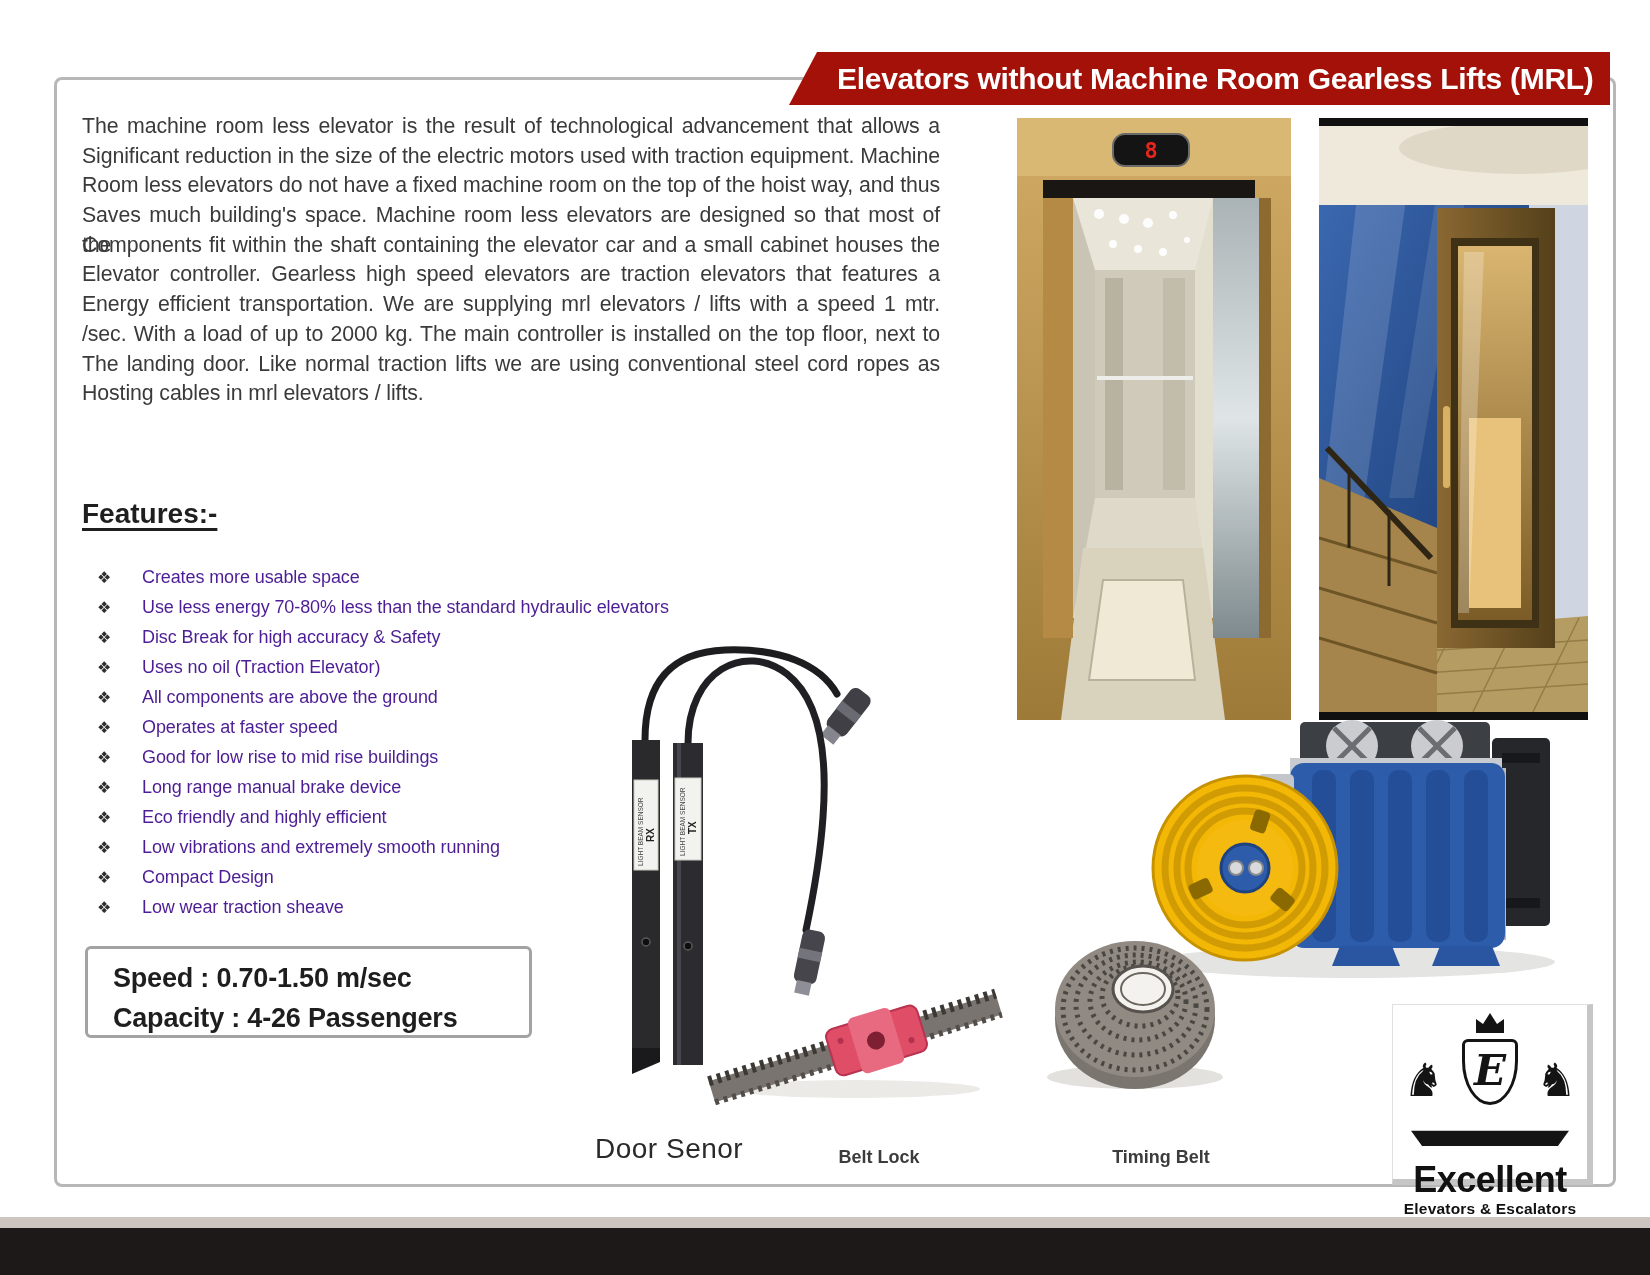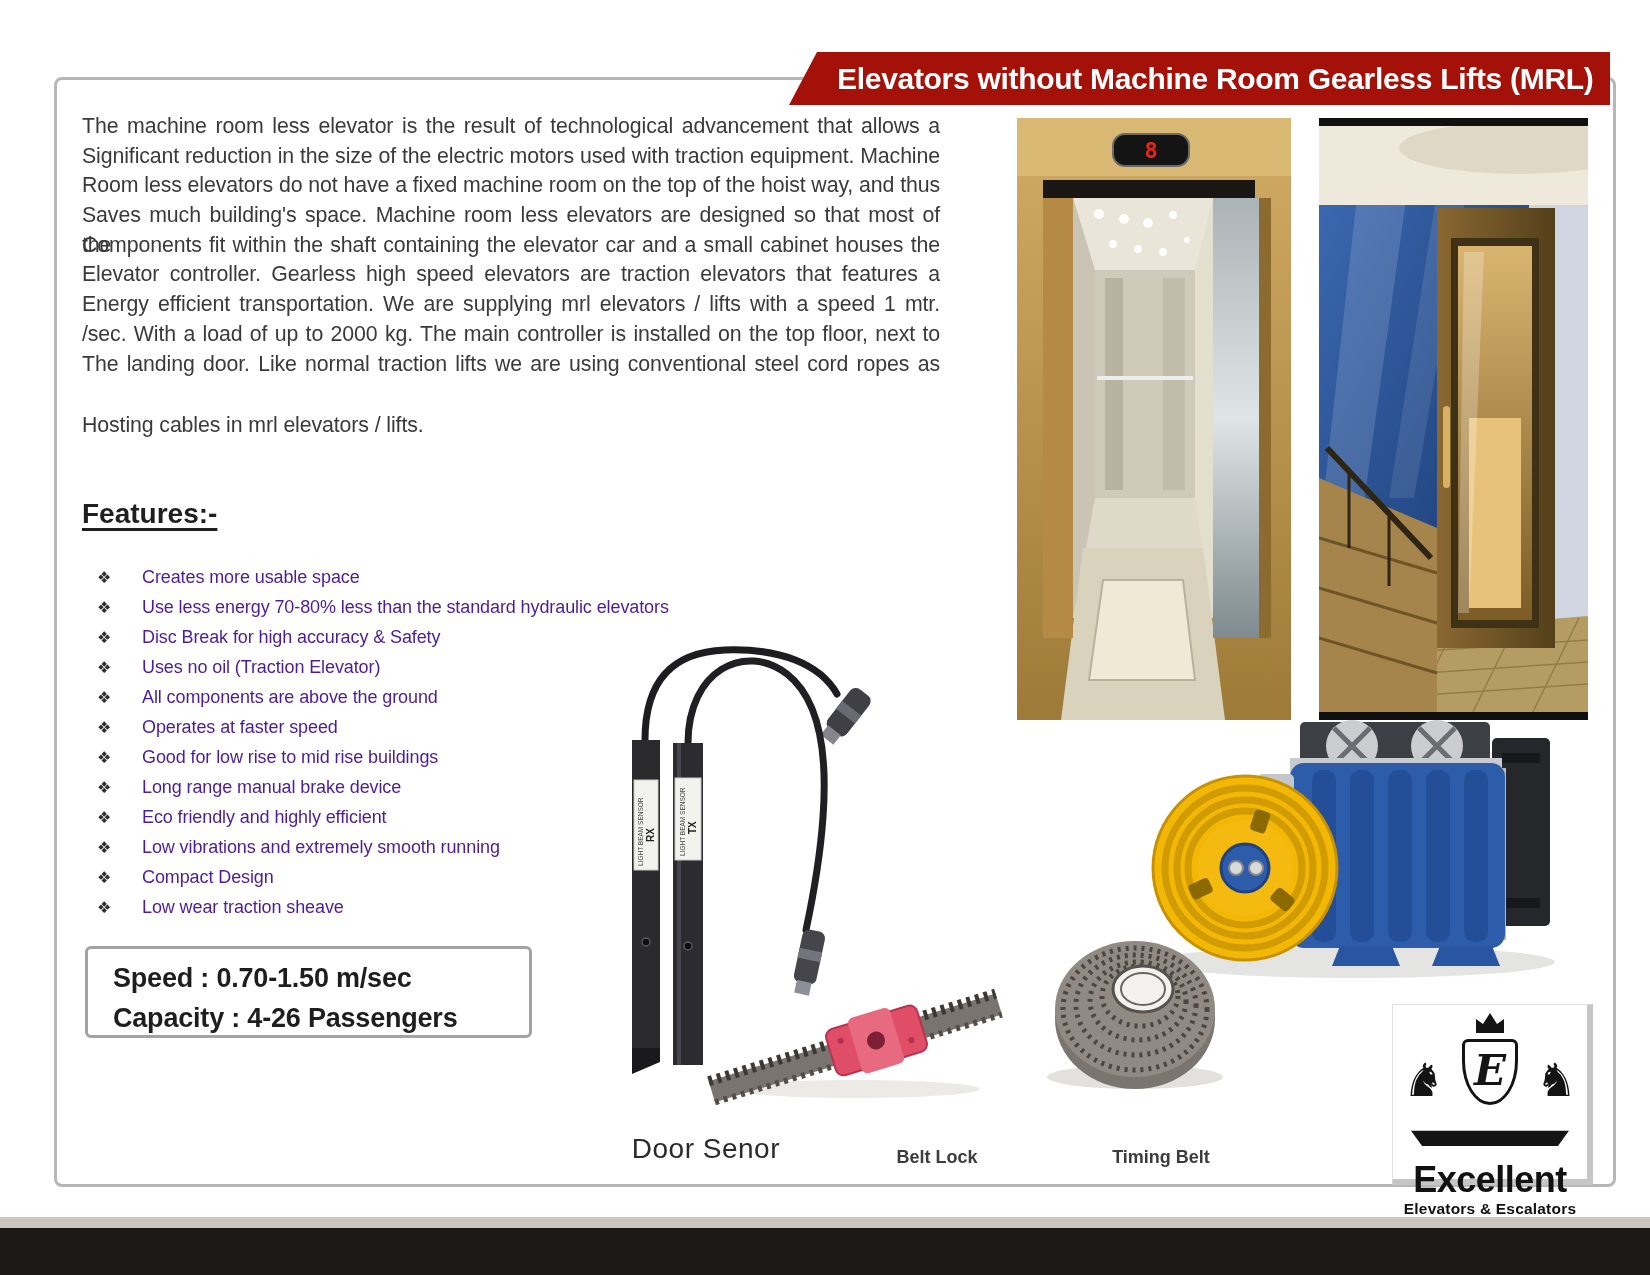--- a/index.html
+++ b/index.html
@@ -12,37 +12,37 @@
   .banner{position:absolute;left:789px;top:52px;width:821px;height:53px;background:#a31109;
           clip-path:polygon(28px 0,100% 0,100% 100%,0 100%);}
   .banner span{display:block;padding-left:48px;line-height:53px;font-size:30px;font-weight:bold;color:#fff;letter-spacing:-0.3px;}
   .footer-taupe{position:absolute;left:0;top:1217px;width:1650px;height:11px;background:#ccc5c0;}
   .footer-black{position:absolute;left:0;top:1228px;width:1650px;height:47px;background:#1c1918;}
 
   
   .intro{position:absolute;left:82px;top:112px;width:858px;}
   .iline{height:29.7px;line-height:29.7px;font-size:21.3px;color:#3a3a3a;
          text-align:justify;text-align-last:justify;letter-spacing:-0.1px;}
-  .iline.last{text-align-last:left;margin-top:32px;}
+  .iline.last{text-align-last:left;}
 
   
   .features-heading{position:absolute;left:82px;top:498px;font-size:28px;font-weight:bold;color:#1f1f1f;
                     text-decoration:underline;text-underline-offset:5px;text-decoration-thickness:2.5px;}
   .feat-row{position:absolute;left:97px;width:760px;height:30px;display:flex;align-items:center;}
   .feat-bullet{width:36px;font-size:16px;color:#2e2e2e;flex:0 0 36px;}
   .feat-text{font-size:18px;color:#4c1d95;letter-spacing:-0.1px;margin-left:9px;}
 
   
   .spec-box{position:absolute;left:85px;top:946px;width:447px;height:92px;box-sizing:border-box;
             border:3px solid #a3a3a3;border-radius:6px;background:#fff;padding:9px 0 0 25px;}
   .spec-line{font-size:27px;font-weight:bold;color:#1e1e1e;height:40px;line-height:40px;letter-spacing:-0.2px;}
 
   
   .abs{position:absolute;}
-  .caption-big{font-size:28px;color:#2a2a2a;text-align:right;letter-spacing:0.5px;}
+  .caption-big{font-size:28px;color:#2a2a2a;text-align:left;letter-spacing:0.5px;}
   .caption-small{font-size:18px;font-weight:bold;color:#3c3c3c;text-align:center;}
 
   
   .logo-box{position:absolute;left:1392px;top:1004px;width:201px;height:181px;background:#fff;
             border:1px solid #e0e0e0;border-right:6px solid #c6c6c6;border-bottom:6px solid #c6c6c6;
             box-sizing:border-box;text-align:center;}
   .logo-mid{position:relative;height:96px;margin-top:2px;}
   .horse{position:absolute;top:18px;font-size:46px;color:#141414;line-height:1;}
   .horse.left{left:10px;transform:scaleX(-1);}
   .horse.right{right:10px;}
@@ -331,21 +331,21 @@
         <ellipse cx="101" cy="80" rx="60" ry="50"></ellipse>
         <ellipse cx="103" cy="76" rx="48" ry="39"></ellipse>
         <ellipse cx="105" cy="71" rx="38" ry="30"></ellipse>
       </g>
       <ellipse cx="108" cy="64" rx="30" ry="23" fill="#f4f2ee" stroke="#57524d" stroke-width="3"></ellipse>
       <ellipse cx="108" cy="64" rx="22" ry="16" fill="none" stroke="#6b665f" stroke-width="2"></ellipse>
     </svg>
   </div>
 
   <div class="abs caption-big" style="left:595px;top:1133px;width:185px">Door Senor</div>
-  <div class="abs caption-small" style="left:872px;top:1147px;width:130px">Belt Lock</div>
+  <div class="abs caption-small" style="left:814px;top:1147px;width:130px">Belt Lock</div>
   <div class="abs caption-small" style="left:1086px;top:1147px;width:150px">Timing Belt</div>
 
   <div class="logo-box">
     <div style="margin-top:6px">
       <svg width="36" height="22" viewBox="0 0 36 22">
         <polygon points="4,19 4,8 11,13 18,2 25,13 32,8 32,19" fill="#141414"></polygon>
         <rect x="4" y="19" width="28" height="3" fill="#141414"></rect>
       </svg>
     </div>
     <div class="logo-mid">

